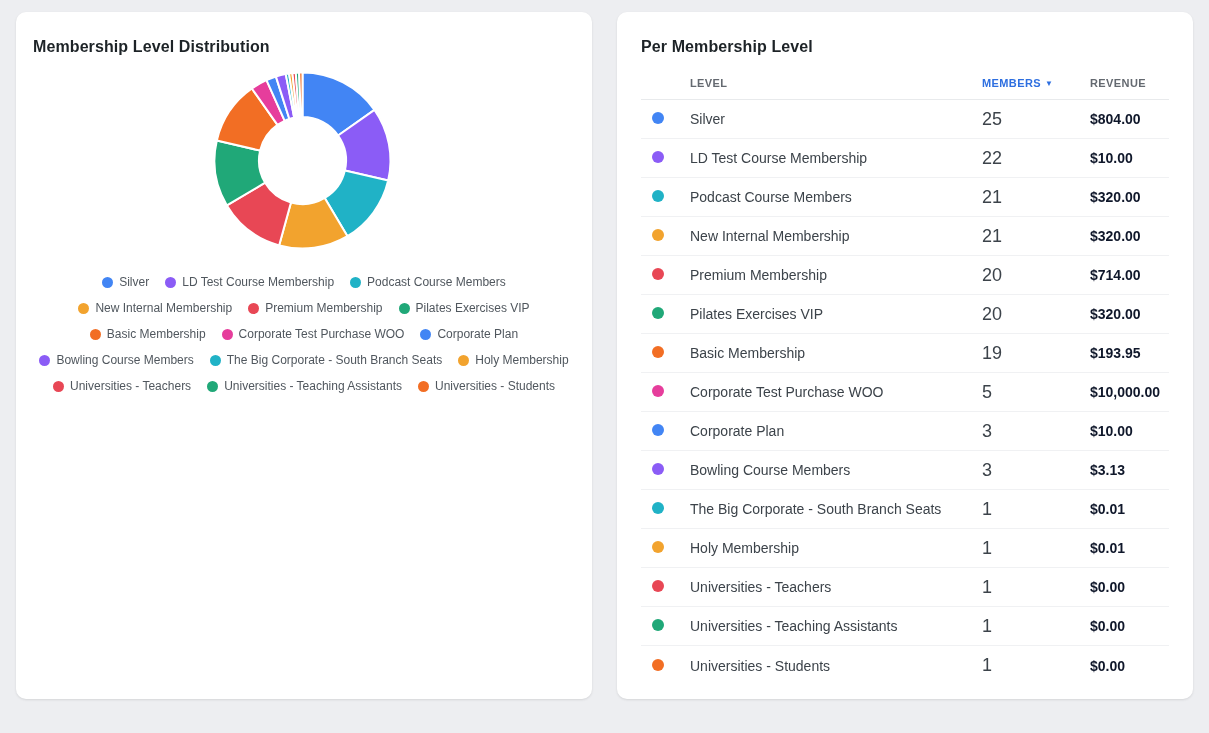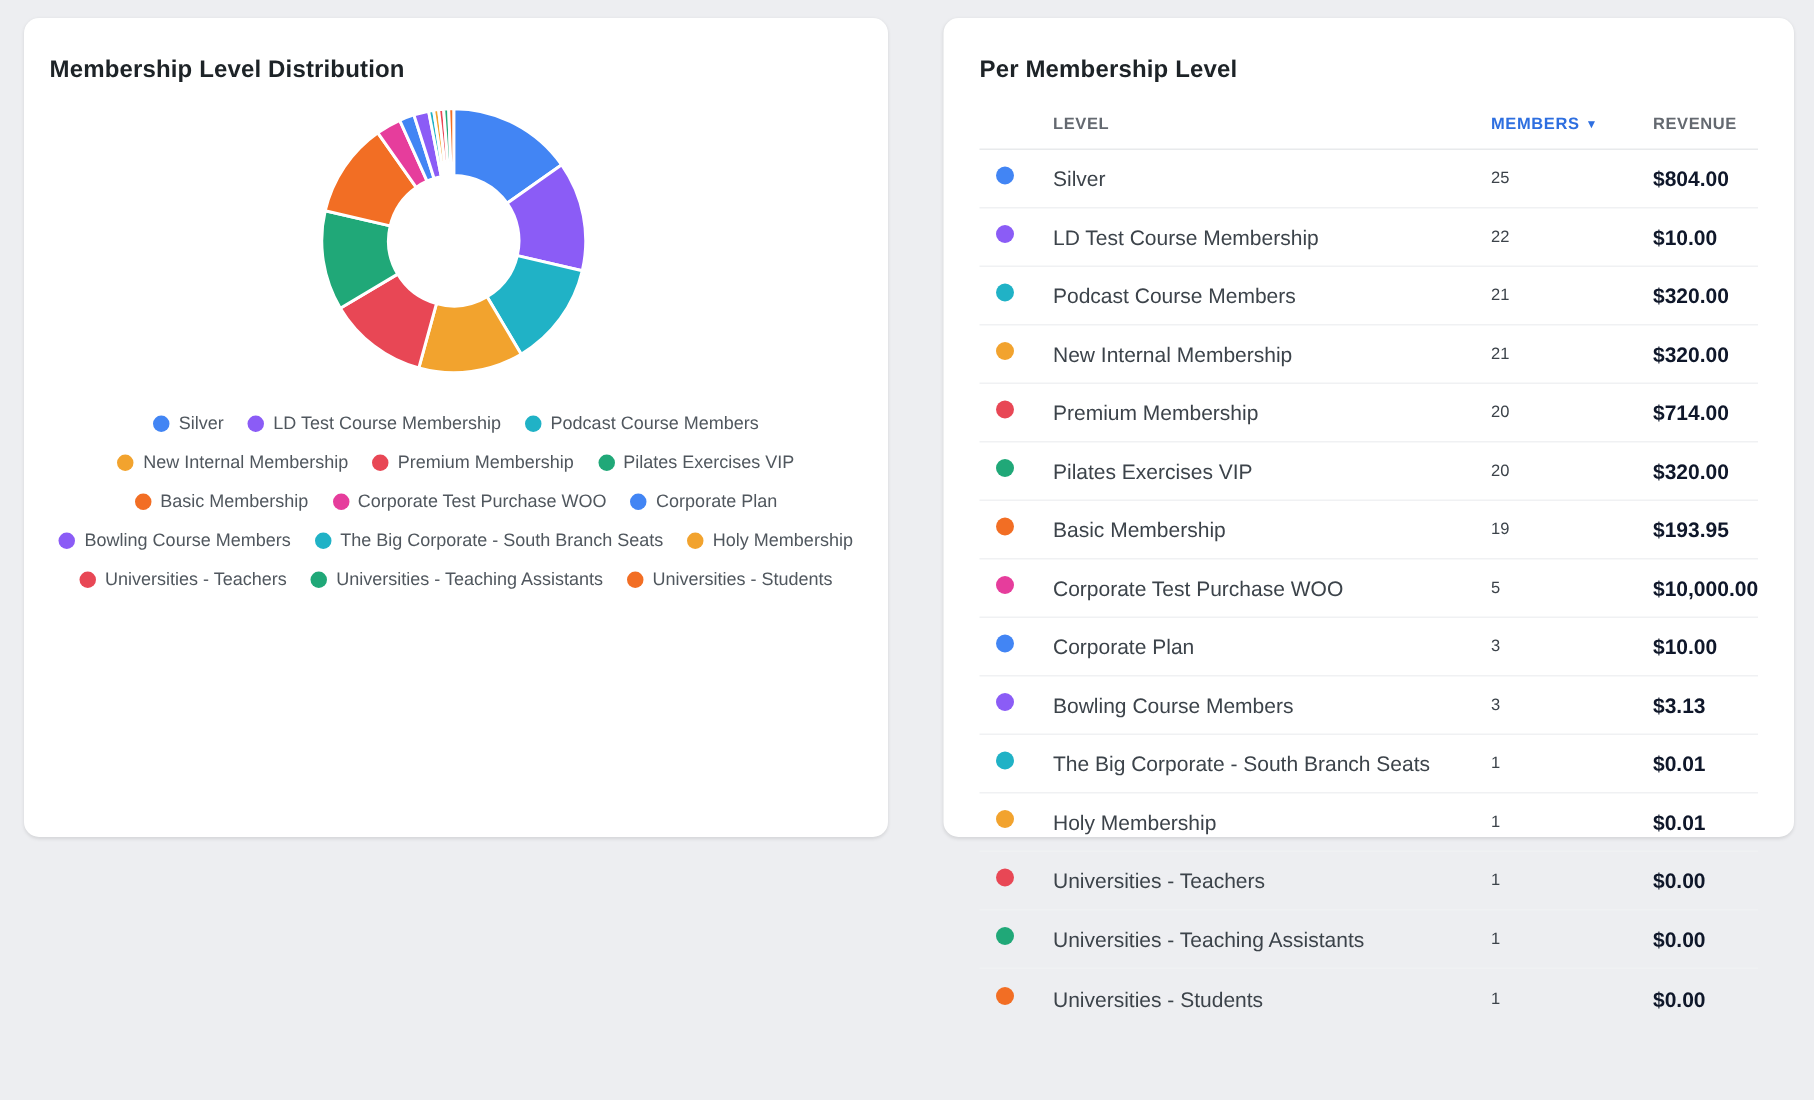--- a/index.html
+++ b/index.html
@@ -11,27 +11,27 @@
     font-family: "Liberation Sans", sans-serif;
     overflow: hidden;
   }
   .page {
     display: flex;
     gap: 25px;
     padding: 12px 16px;
   }
   .card {
     width: 576px;
-    height: 546px;
+    height: 687px;
     background: #ffffff;
     border-radius: 10px;
     box-shadow: 0 1px 3px rgba(0,0,0,.07), 0 1px 2px rgba(0,0,0,.04);
   }
   .card-left { padding: 26px 17px 20px 17px; }
-  .card-right { padding: 26px 24px 20px 24px; margin-left: 12px; }
+  .card-right { padding: 26px 24px 20px 24px; }
   .card-title {
     margin: 0;
     font-size: 16px;
     font-weight: 700;
     color: #1d2327;
     letter-spacing: .1px;
   }
 
   
   .chart-wrap { width: 542px; height: 200px; margin-top: 9px; }
@@ -94,21 +94,21 @@
     height: 39px;
     border-bottom: 1px solid #f0f1f3;
   }
   .t-body .t-row:last-child { border-bottom: none; }
   .cell-dot-wrap { padding-left: 11px; }
   .cell-dot {
     width: 12px; height: 12px;
     border-radius: 50%;
   }
   .cell-level { font-size: 14px; color: #3c434a; }
-  .cell-members { font-size: 11px; color: #3c434a; }
+  .cell-members { font-size: 18px; color: #3c434a; }
   .cell-revenue { font-size: 14px; font-weight: 700; color: #0f172a; }
 </style>
 </head>
 <body>
 
 <div class="page">
 
   <section class="card card-left">
     <h2 class="card-title">Membership Level Distribution</h2>
     <div class="chart-wrap">

